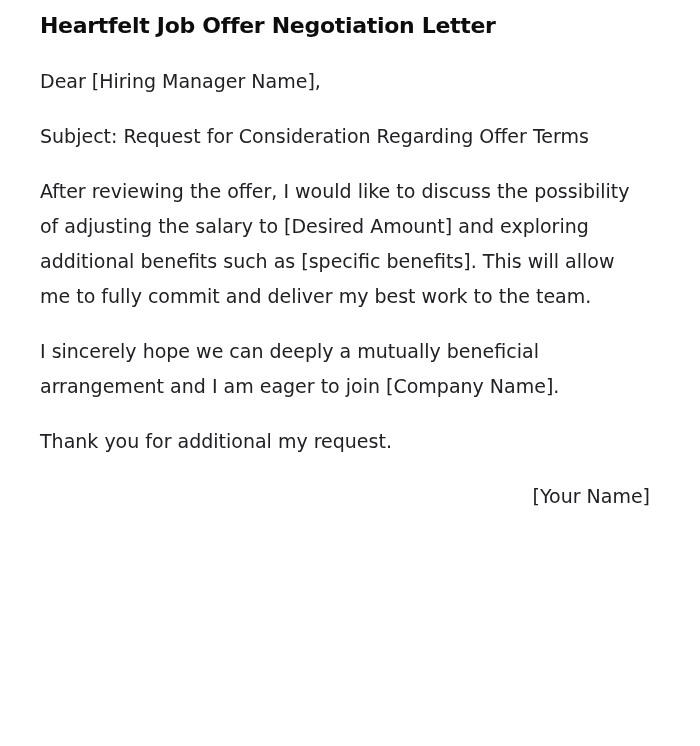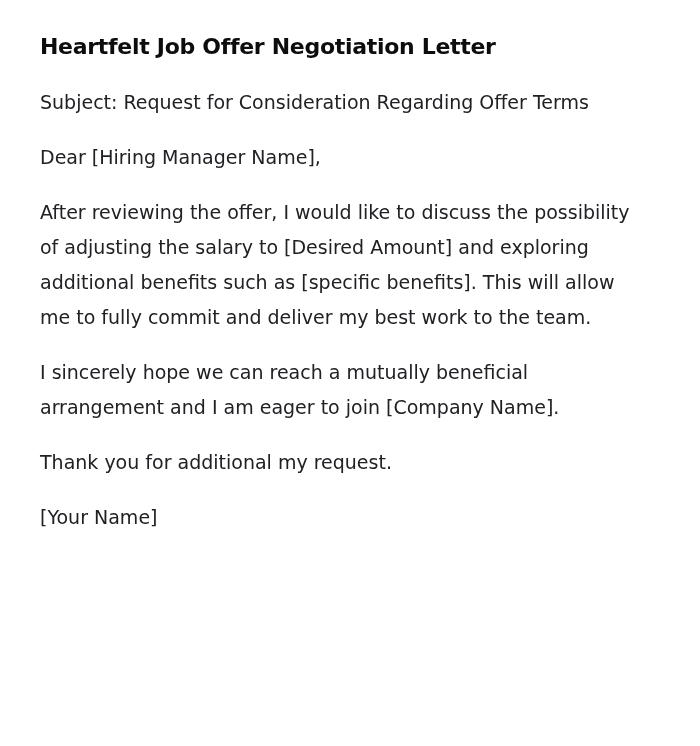--- a/index.html
+++ b/index.html
@@ -10,55 +10,56 @@
     width: 700px;
     height: 746px;
     background: var(--background, #ffffff);
     font-family: "DejaVu Sans", "Liberation Sans", sans-serif;
     overflow: hidden;
   }
   .page {
     box-sizing: border-box;
     width: 700px;
     min-height: 746px;
-    padding: 33px 40px 38px 40px;
+    padding: 12px 40px 38px 40px;
     background: var(--background, #ffffff);
   }
   .doc-title {
     font-size: 22px;
     font-weight: 700;
     line-height: 27px;
     letter-spacing: -0.3px;
     color: var(--title-text, #0d0d0d);
     margin: 0 0 25px 0;
   }
   .doc-paragraph {
     font-size: 19px;
     font-weight: 400;
     line-height: 35px;
     color: var(--body-text, #202124);
     margin: 0 0 20px 0;
     max-width: 610px;
   }
   .doc-paragraph:last-child {
     margin-bottom: 4px;
+    text-align: right;
   }
 </style>
 </head>
 <body>
 
 <main class="page">
   <h1 class="doc-title">Heartfelt Job Offer Negotiation Letter</h1>
 
+  <p class="doc-paragraph">Dear [Hiring Manager Name],</p>
+
   <p class="doc-paragraph">Subject: Request for Consideration Regarding Offer Terms</p>
-
-  <p class="doc-paragraph">Dear [Hiring Manager Name],</p>
 
 
   <p class="doc-paragraph">After reviewing the offer, I would like to discuss the possibility of adjusting the salary to [Desired Amount] and exploring additional benefits such as [specific benefits]. This will allow me to fully commit and deliver my best work to the team.</p>
 
-  <p class="doc-paragraph">I sincerely hope we can reach a mutually beneficial arrangement and I am eager to join [Company Name].</p>
+  <p class="doc-paragraph">I sincerely hope we can deeply a mutually beneficial arrangement and I am eager to join [Company Name].</p>
 
   <p class="doc-paragraph">Thank you for additional my request.</p>
 
 
   <p class="doc-paragraph">[Your Name]</p>
 </main>
 
 </body></html>

